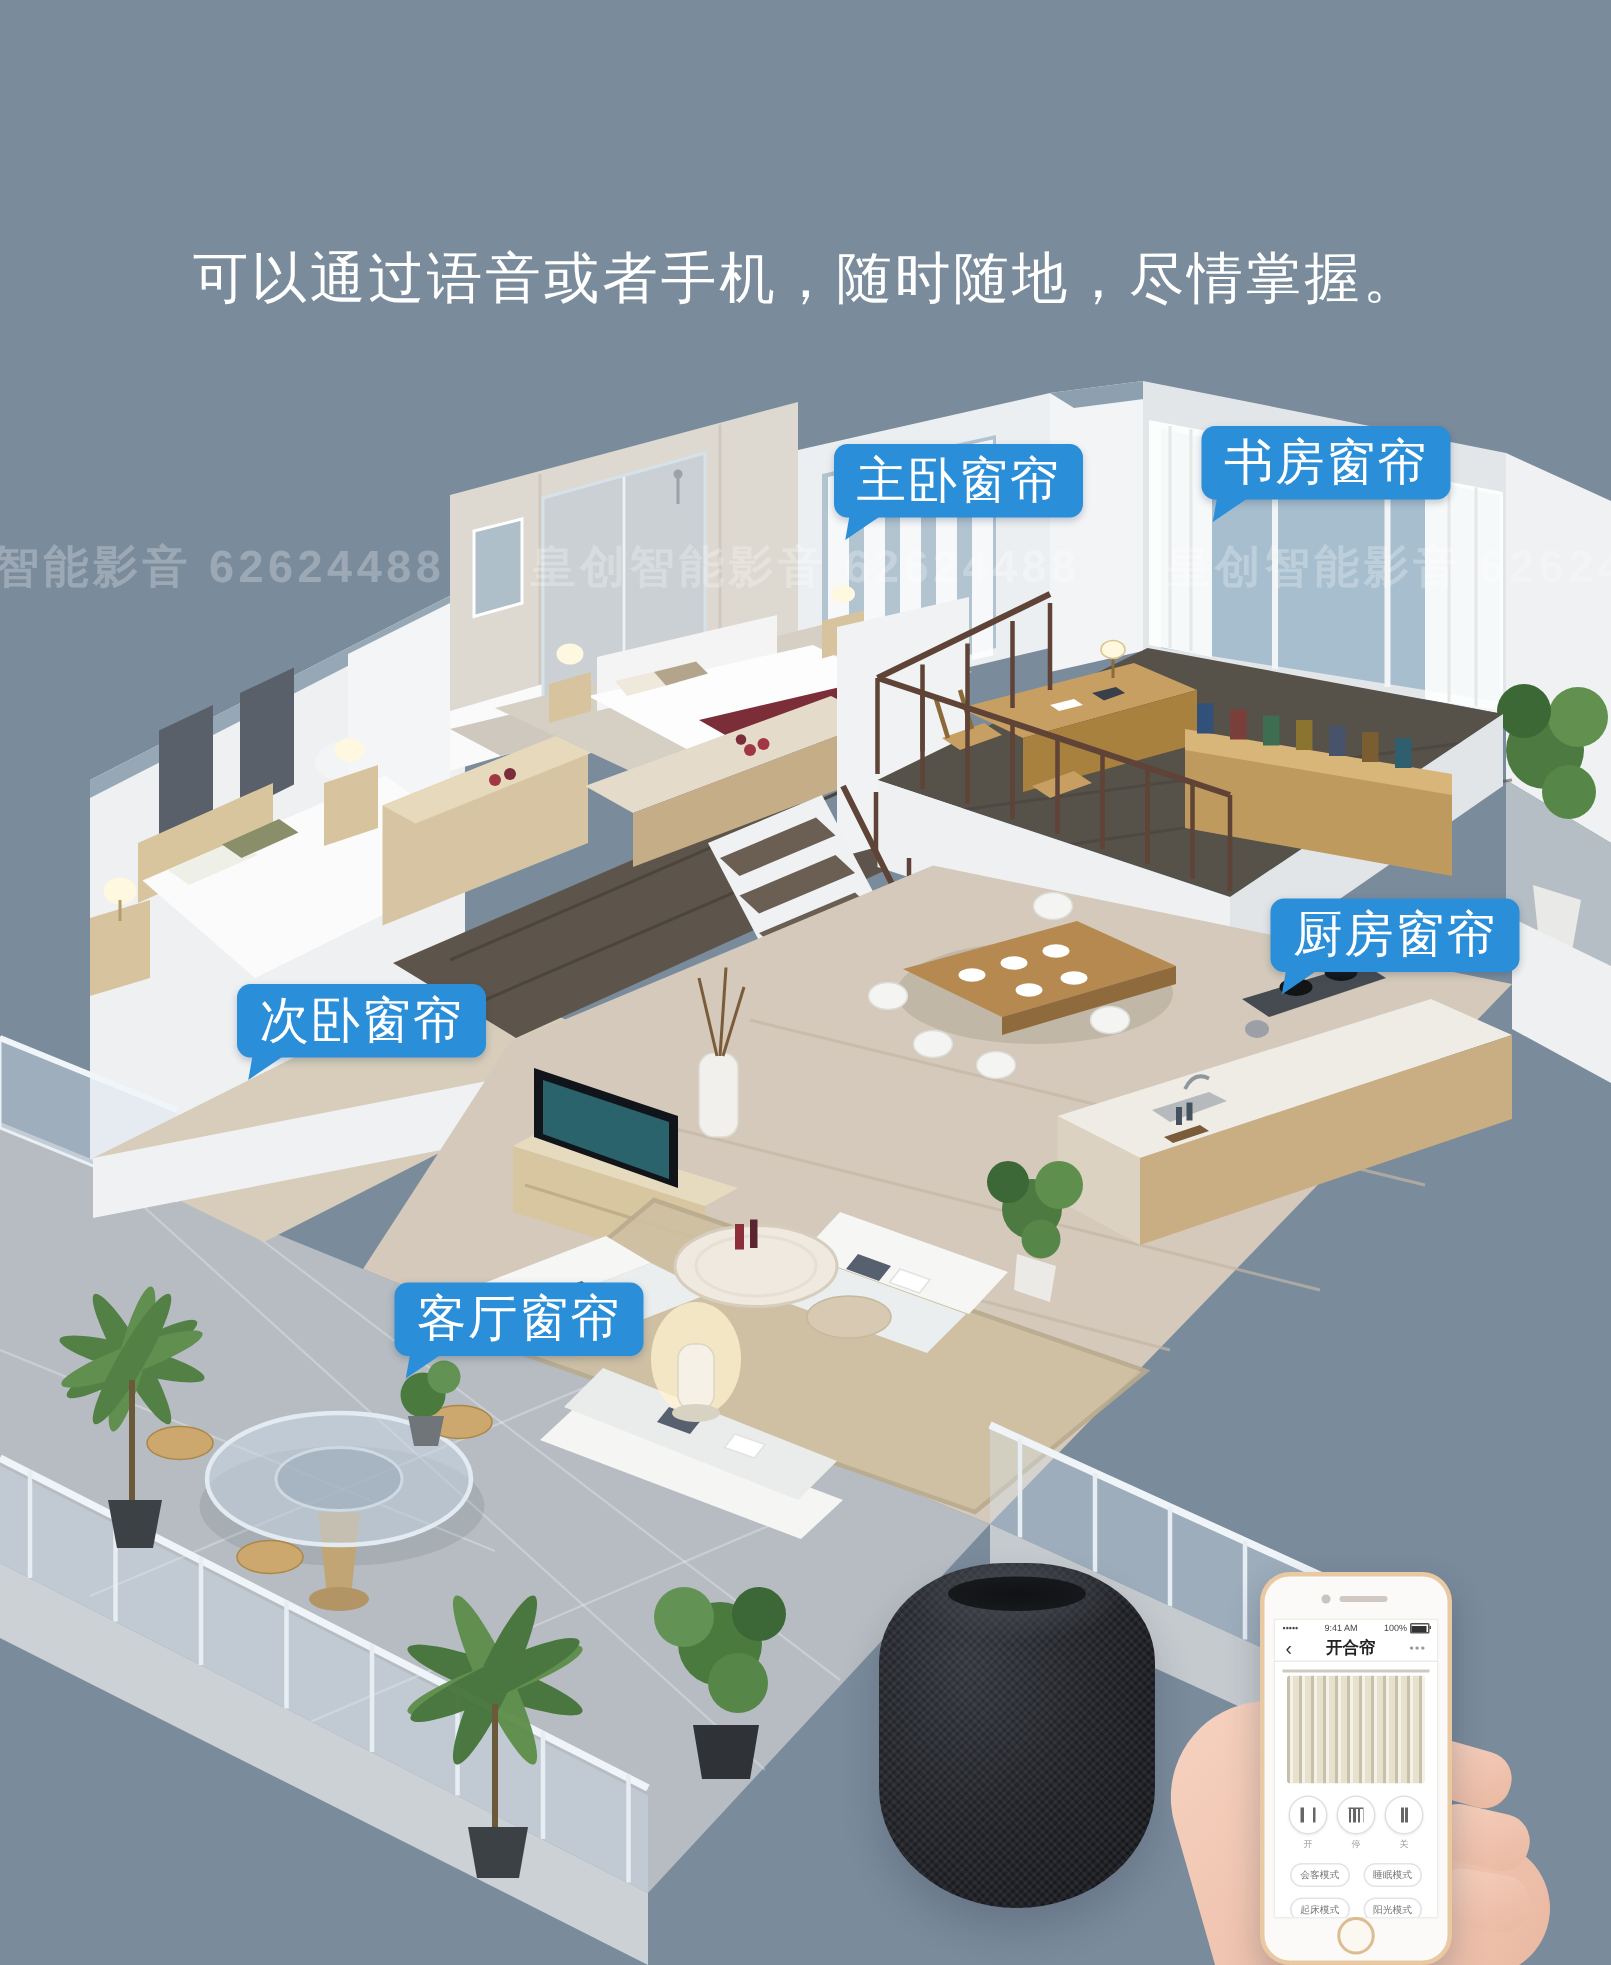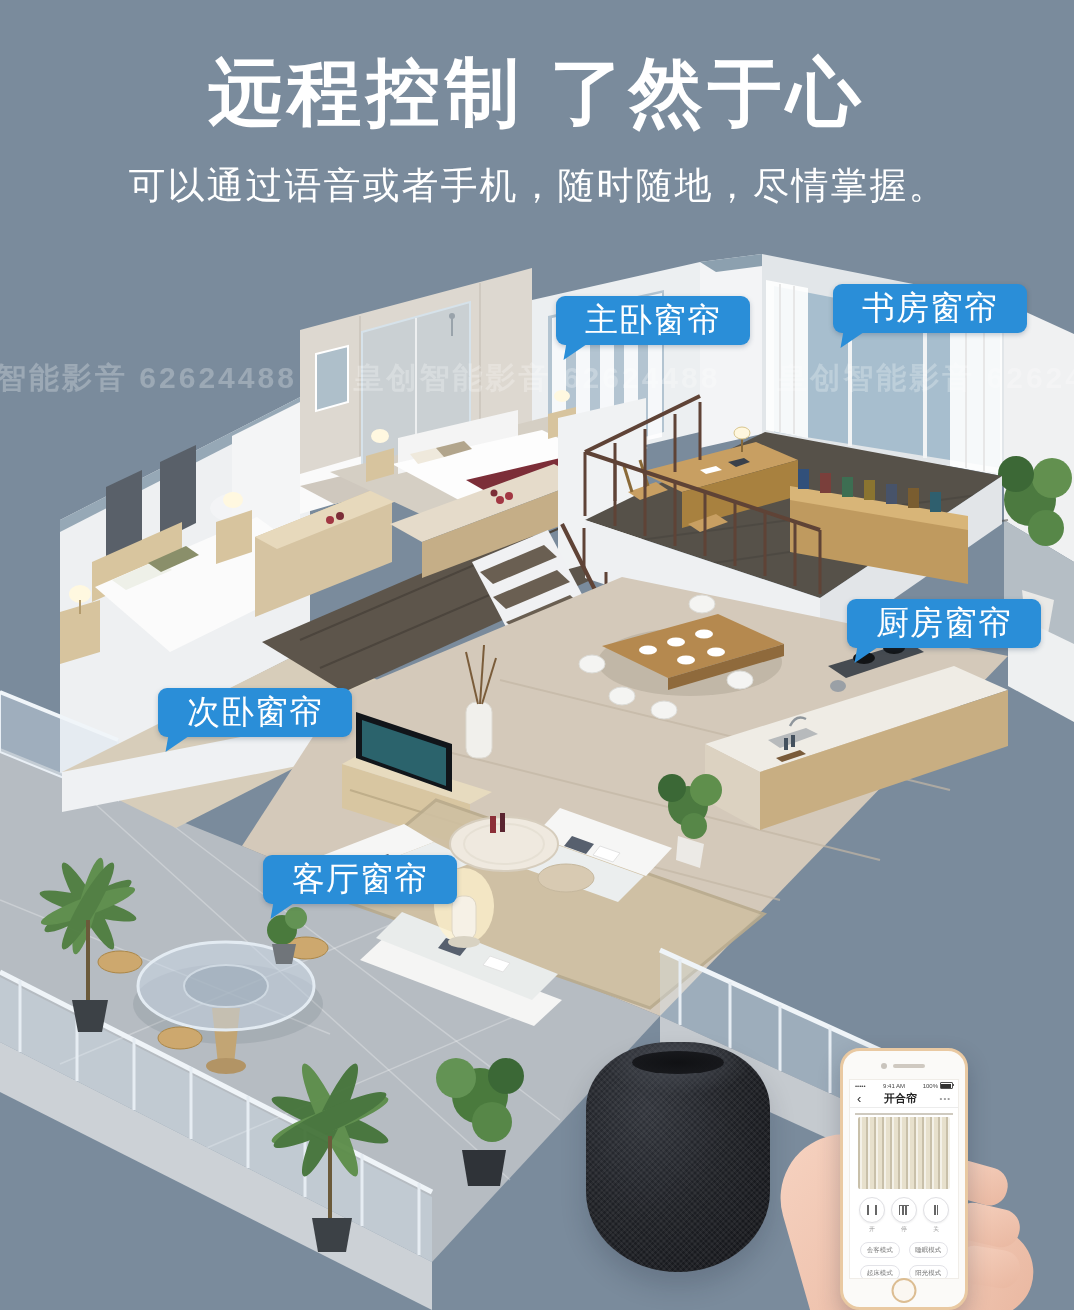--- a/index.html
+++ b/index.html
@@ -17,29 +17,29 @@
   .watermark{position:absolute;top:358px;left:-70px;width:1214px;display:flex;
     justify-content:space-between;pointer-events:none;}
   .watermark span{color:rgba(255,255,255,.26);font-size:30px;font-weight:700;
     letter-spacing:3px;white-space:nowrap;}
 
   
   .house{position:absolute;inset:0;}
 
   
   .bubble{position:absolute;background:#2a8ed8;color:#fff;font-size:33px;
-    font-weight:500;line-height:1;padding:7px 29px 9px;border-radius:9px;
+    font-weight:500;line-height:1;padding:7px 15px 9px;border-radius:9px;
     letter-spacing:1px;box-shadow:0 2px 5px rgba(30,60,90,.25);}
   .bubble::after{content:"";position:absolute;left:9px;bottom:-15px;width:0;height:0;
     border-top:17px solid #2a8ed8;border-right:22px solid transparent;
     transform:skewX(-10deg);}
   .b-master{left:556px;top:296px;}
-  .b-study{left:801px;top:284px;margin-left:32px;}
+  .b-study{left:801px;top:284px;}
   .b-kitchen{left:847px;top:599px;}
-  .b-second{left:158px;top:688px;}
+  .b-second{left:158px;top:656px;}
   .b-living{left:263px;top:855px;}
 
   
   .speaker{position:absolute;left:586px;top:1042px;width:184px;height:230px;
     border-radius:84px 84px 92px 92px / 66px 66px 80px 80px;
     background:
       radial-gradient(ellipse 55% 20% at 50% 8%, rgba(72,76,84,.95) 0%, rgba(40,42,47,0) 75%),
       repeating-linear-gradient(45deg, rgba(255,255,255,.045) 0 2px, rgba(0,0,0,0) 2px 4px),
       repeating-linear-gradient(-45deg, rgba(255,255,255,.045) 0 2px, rgba(0,0,0,0) 2px 4px),
       radial-gradient(ellipse at 32% 28%, #30333a 0%, #1e2025 48%, #111216 100%);
@@ -406,21 +406,20 @@
     <circle cx="480" cy="1096" r="28" fill="#4a7a3d"></circle>
       <circle cx="456" cy="1078" r="20" fill="#639354"></circle>
     <circle cx="506" cy="1076" r="18" fill="#3b6836"></circle>
       <circle cx="492" cy="1122" r="20" fill="#578748"></circle>
     <polygon points="462,1150 506,1150 500,1186 468,1186" fill="#2f3338"></polygon>
     <circle cx="282" cy="930" r="15" fill="#4a7a3d"></circle>
       <circle cx="296" cy="918" r="11" fill="#639354"></circle>
     <polygon points="272,944 296,944 292,964 276,964" fill="#70757a"></polygon>
   </svg>
 
-  <h1 class="main-title">远程控制 了然于心</h1>
   <p class="subtitle">可以通过语音或者手机，随时随地，尽情掌握。</p>
 
   <div class="watermark">
     <span>皇创智能影音 62624488</span>
     <span>皇创智能影音 62624488</span>
     <span>皇创智能影音 62624488</span>
   </div>
 
   <div class="bubble b-master">
     <span>主卧窗帘</span>

